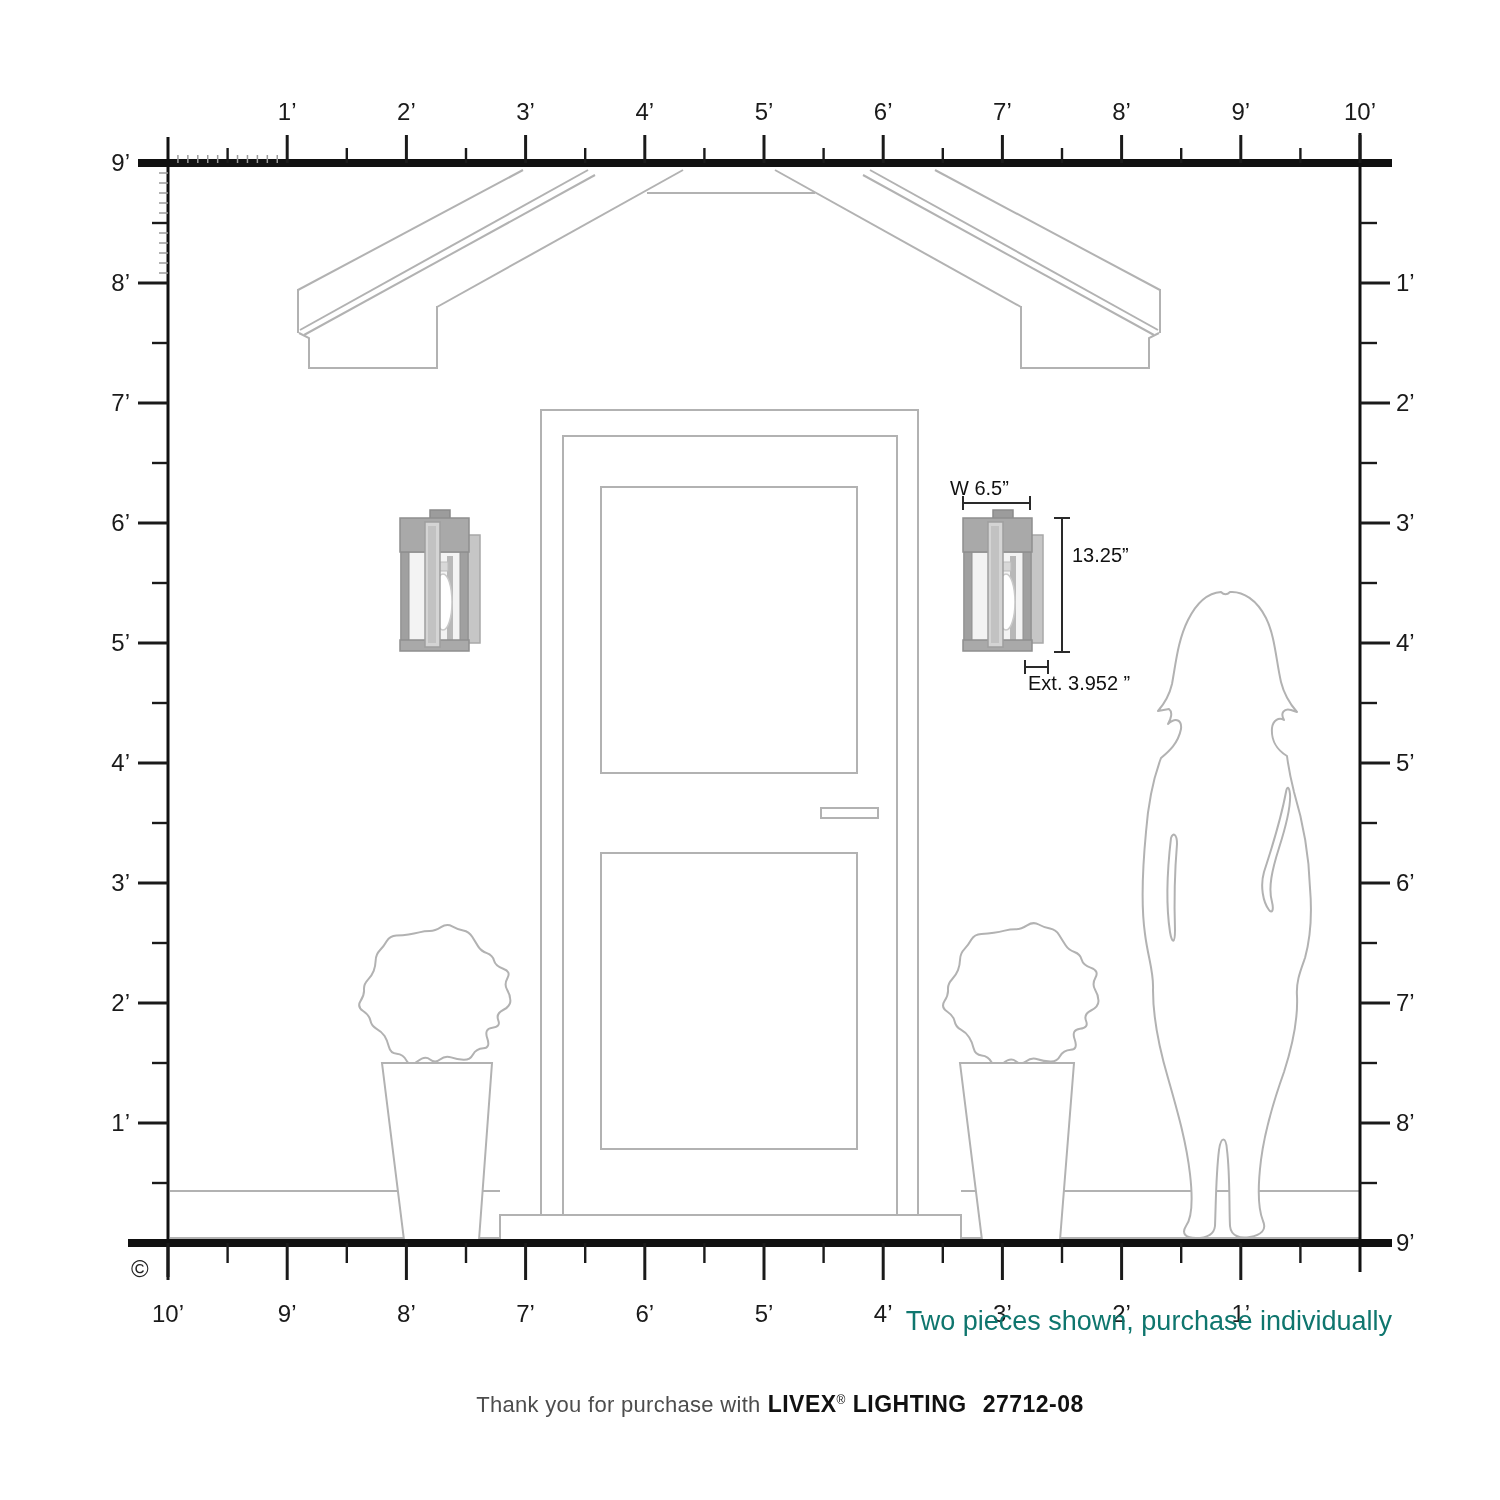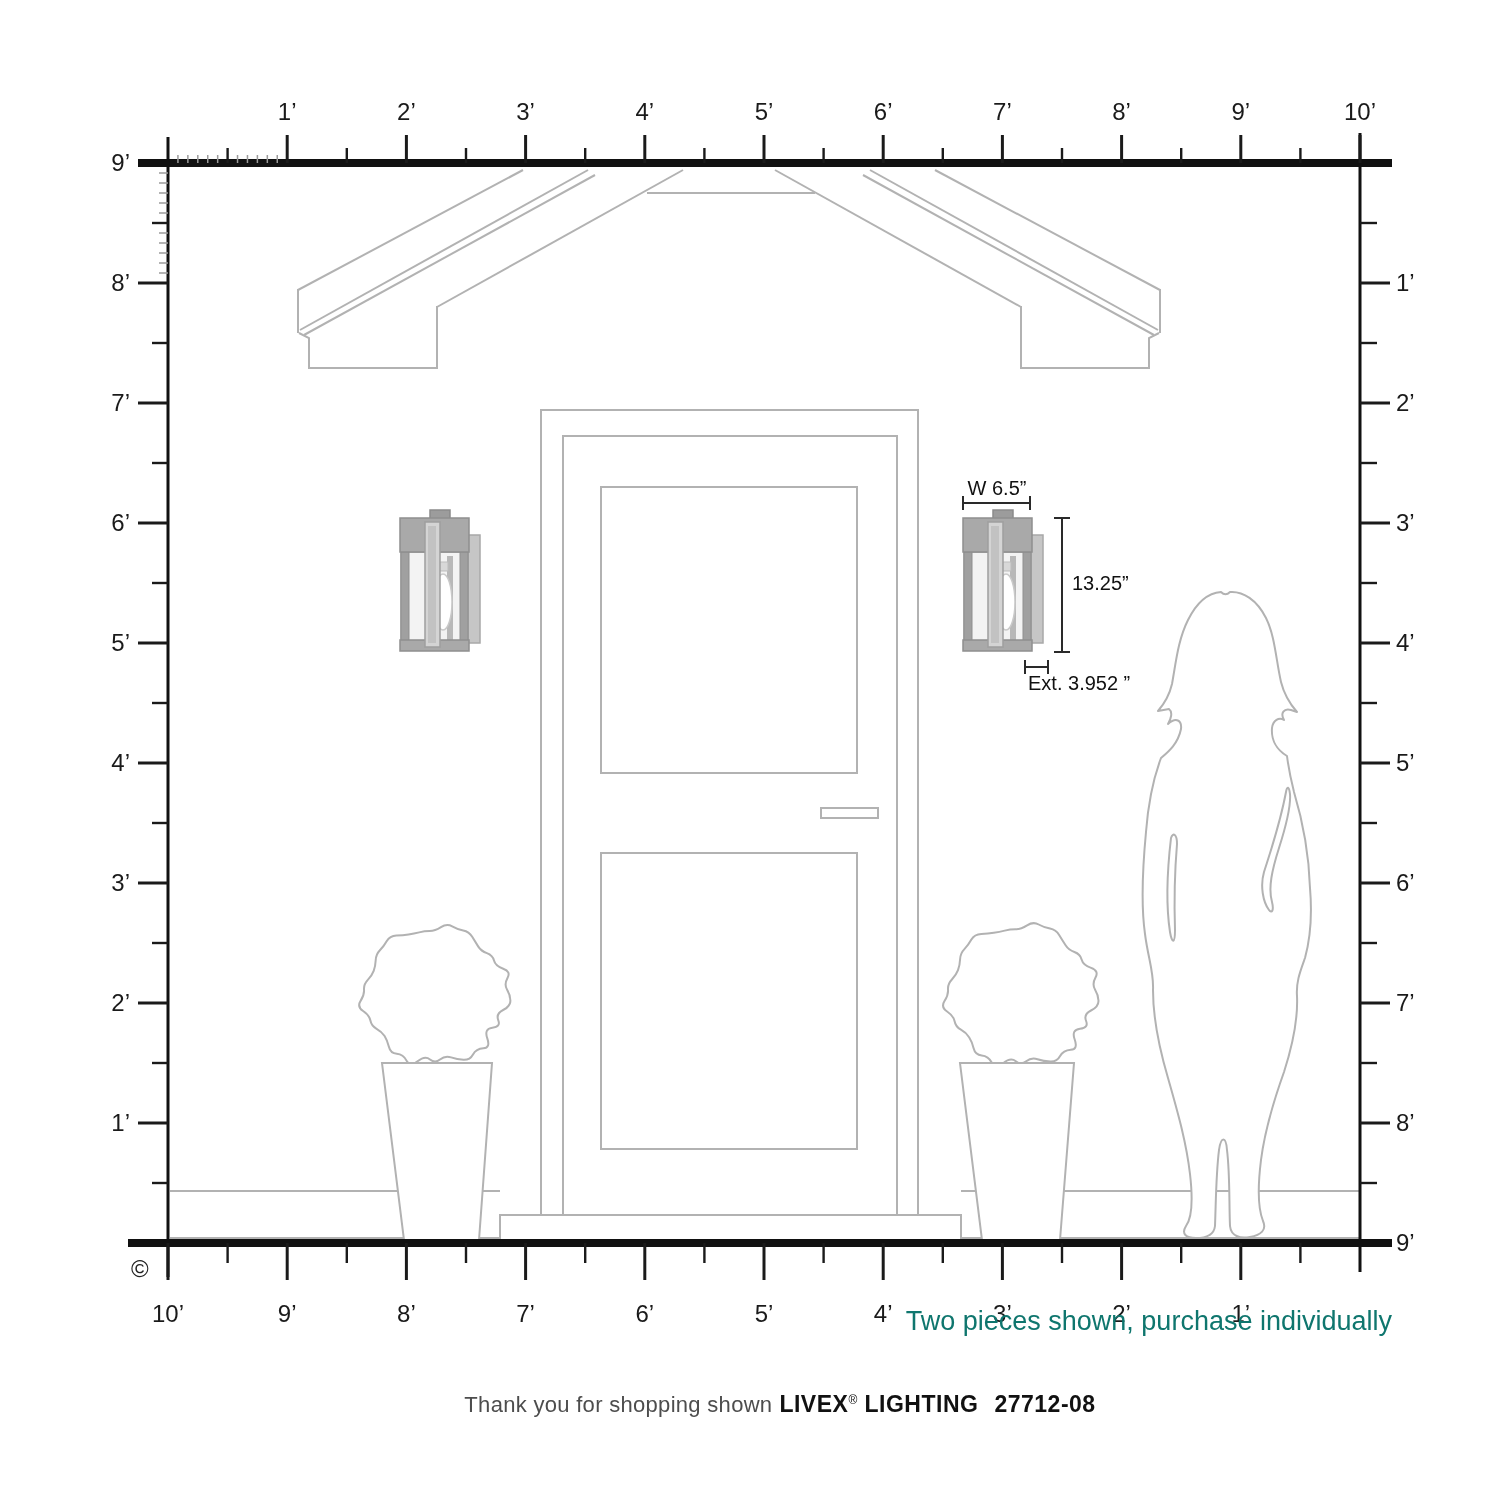--- a/index.html
+++ b/index.html
@@ -1,22 +1,22 @@
 <!DOCTYPE html>
 <html><head>
 <meta charset="utf-8">
 <style>
   html,body{margin:0;padding:0;background:#fff}
   #canvas{position:relative;width:1500px;height:1500px;background:#fff;
           font-family:"Liberation Sans",sans-serif;overflow:hidden}
   svg{position:absolute;left:0;top:0}
   .rlabel{position:absolute;font-size:24px;color:#1a1a1a;white-space:nowrap;line-height:1.1}
   .dimlabel{position:absolute;font-size:20px;color:#111;white-space:nowrap}
-  #dim-w{left:950px;top:477px;width:94px;text-align:center}
-  #dim-h{left:1072px;top:572px}
+  #dim-w{left:950px;top:477px;width:94px;text-align:left}
+  #dim-h{left:1072px;top:544px}
   #dim-ext{left:1028px;top:672px}
   #note{position:absolute;right:108px;top:1306px;font-size:27px;color:#0f766e}
   #copyright{position:absolute;left:131px;top:1255px;font-size:24px;color:#222}
   #thanks{position:absolute;left:30px;top:1391px;width:1500px;text-align:center;
           font-size:22px;color:#4d4d4d;letter-spacing:.3px}
   #thanks .brand{font-weight:bold;color:#111;font-size:23px;margin-left:7px;letter-spacing:.5px}
   #thanks sup{font-size:12px;color:#111}
   #thanks .model{margin-left:16px}
   
   .sk{stroke:#b2b2b2;stroke-width:2;fill:none}
@@ -280,15 +280,15 @@
       <div class="rlabel" style="left: 1240.8px; top: 1301px; transform: translate(-50%, 0px);">1’</div>
     </div>
 
   <div class="dimlabel" id="dim-w">W 6.5”</div>
   <div class="dimlabel" id="dim-h">13.25”</div>
   <div class="dimlabel" id="dim-ext">Ext. 3.952 ”</div>
 
   <div id="note">Two pieces shown, purchase individually</div>
   <div id="copyright">©</div>
   <div id="thanks">
-    <span>Thank you for shopping shown</span><span class="brand">LIVEX</span><sup>®</sup><span class="brand">LIGHTING</span><span class="brand model">27712-08</span>
+    <span>Thank you for purchase with</span><span class="brand">LIVEX</span><sup>®</sup><span class="brand">LIGHTING</span><span class="brand model">27712-08</span>
   </div>
 </div>
 
 </body></html>

